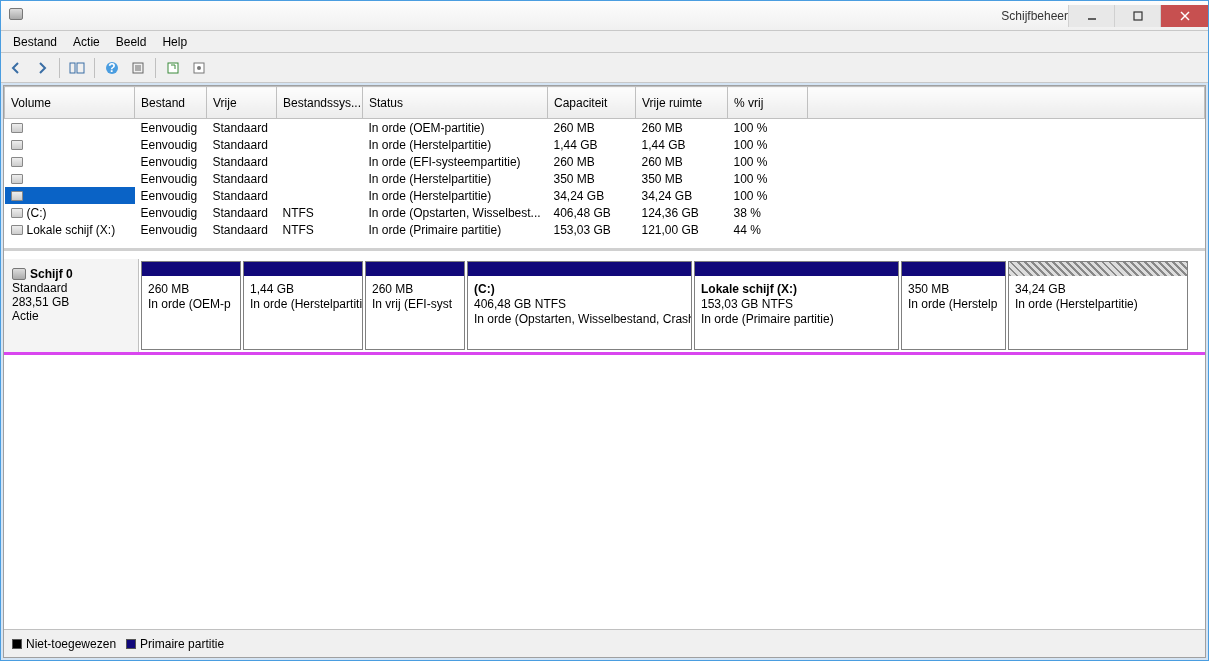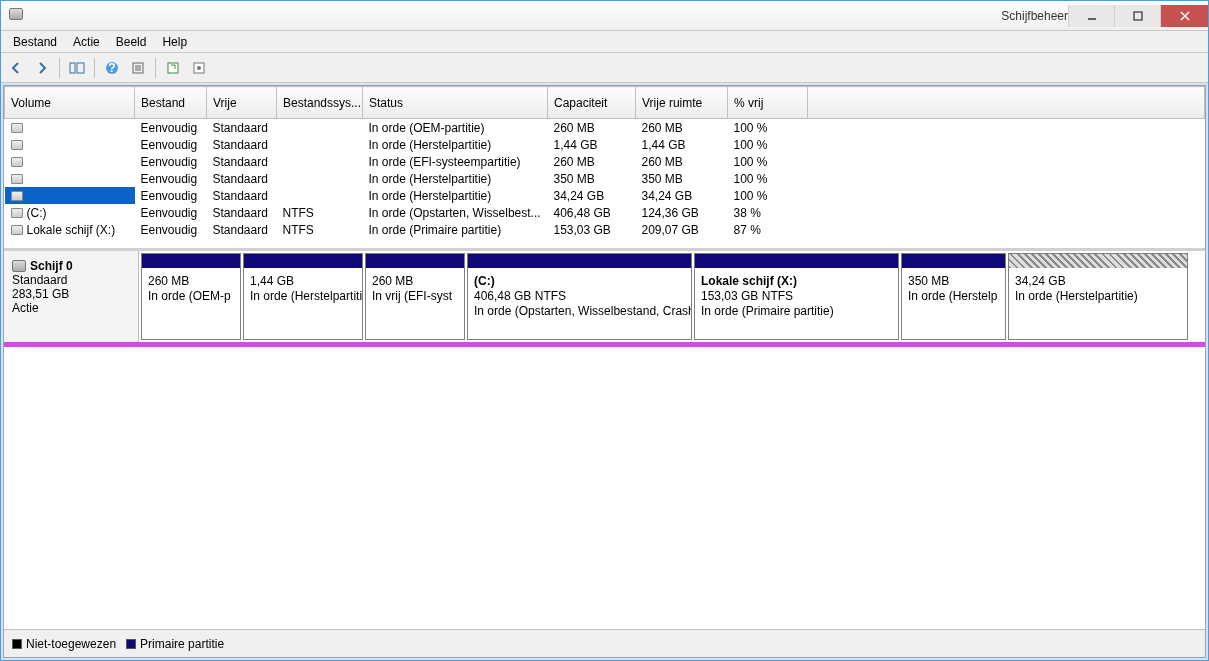--- a/index.html
+++ b/index.html
@@ -31,21 +31,21 @@
 .volume-list { height: 165px; overflow: auto; border-bottom: 3px solid #d0d0d0; }
 .vol-table { width: 100%; border-collapse: collapse; table-layout: fixed; }
 .vol-table th { background: linear-gradient(#fdfdfd,#ececec); border: 1px solid #c0c0c0; padding: 2px 6px; text-align: left; font-weight: normal; height: 32px; white-space: nowrap; overflow: hidden; }
 .vol-table td { padding: 1px 6px; white-space: nowrap; overflow: hidden; text-overflow: ellipsis; height: 17px; }
 .vol-table tr.selected td.volcell { background: #0a63c6; color: #fff; }
 .volcell { display: flex; align-items: center; gap: 4px; }
 .drive-ico { width: 12px; height: 10px; background: linear-gradient(#eee,#ccc); border: 1px solid #888; border-radius: 1px; display: inline-block; flex-shrink: 0; }
 
 
 .graphical { flex: 1; overflow: auto; padding: 0; }
-.disk-row { display: flex; border-bottom: 5px solid #d946ef; min-height: 96px; }
+.disk-row { display: flex; border-bottom: 3px solid #d946ef; min-height: 96px; margin-top: 8px; }
 .disk-label { width: 135px; padding: 8px; border-right: 1px solid #c0c0c0; background: #f4f4f4; }
 .disk-label .dname { font-weight: bold; display: flex; align-items: center; gap: 4px; }
 .disk-parts { flex: 1; display: flex; padding: 2px; gap: 2px; }
 .part-header { height: 14px; background: #11087a; }
 .part-header.hatched { background: repeating-linear-gradient(45deg,#888,#888 2px,#ddd 2px,#ddd 5px); }
 .part { border: 1px solid #808080; display: flex; flex-direction: column; overflow: hidden; }
 .part-body { padding: 6px 6px 2px 6px; font-size: 12px; line-height: 1.25; white-space: nowrap; overflow: hidden; }
 .part-body .pname { font-weight: bold; }
 
 
@@ -256,22 +256,22 @@
           <tr>
             <td class="volcell">
               <span class="drive-ico"></span>
               <span>Lokale schijf (X:)</span>
             </td>
             <td>Eenvoudig</td>
             <td>Standaard</td>
             <td>NTFS</td>
             <td>In orde (Primaire partitie)</td>
             <td>153,03 GB</td>
-            <td>209,07 GB</td>
-            <td>87 %</td>
+            <td>121,00 GB</td>
+            <td>44 %</td>
             <td></td>
           </tr>
         </tbody>
     </table>
   </div>
 
   <div class="graphical">
 
     <div class="disk-row">
       <div class="disk-label">

